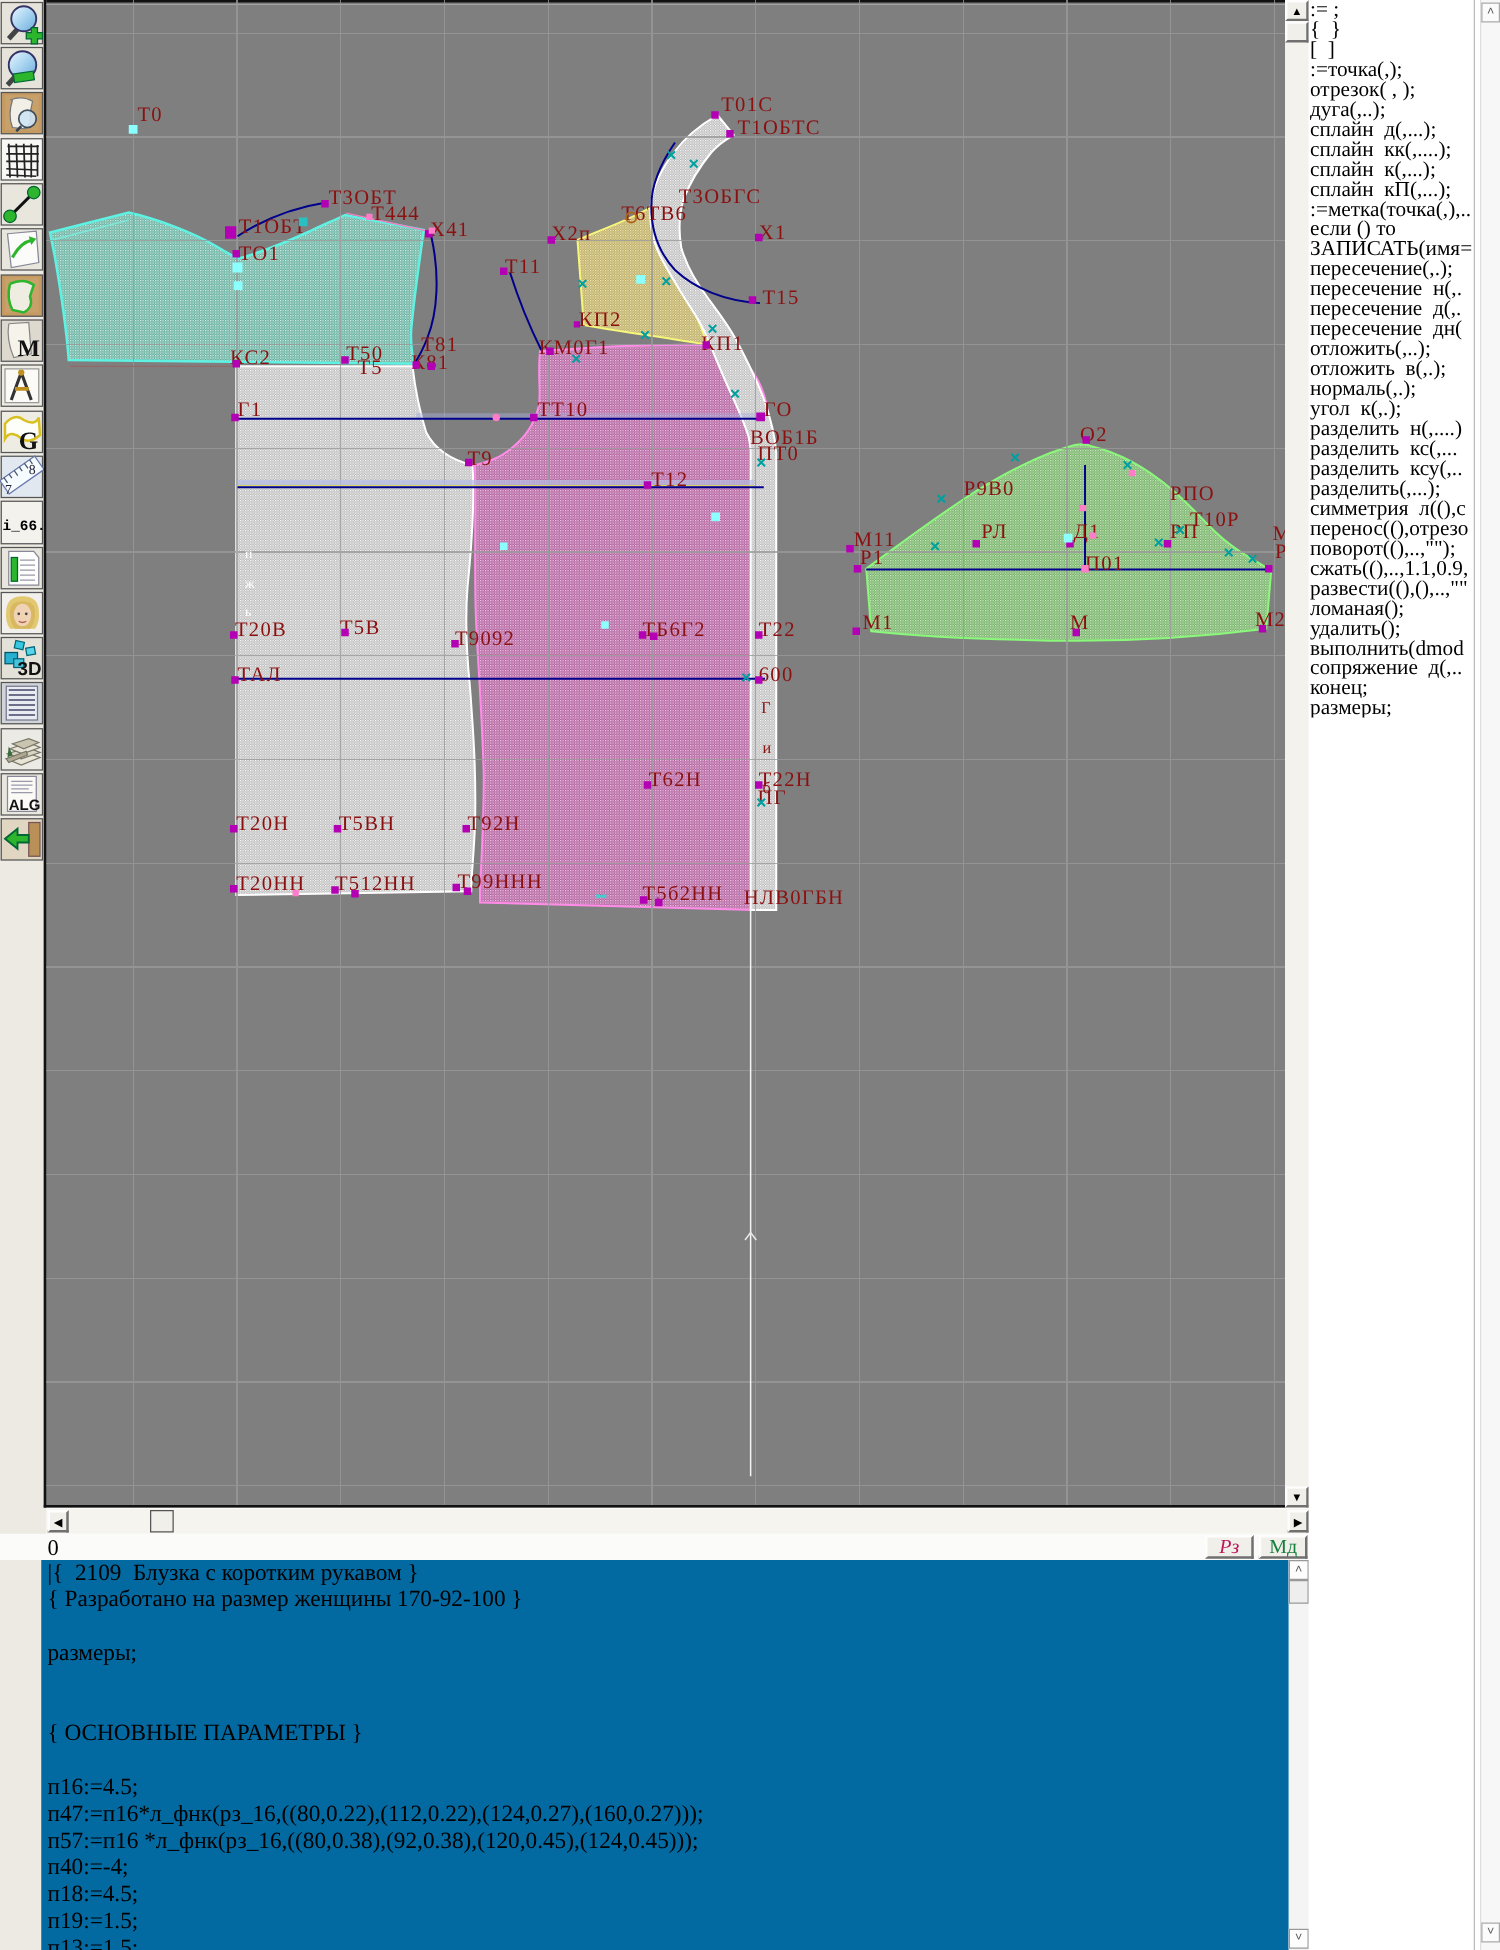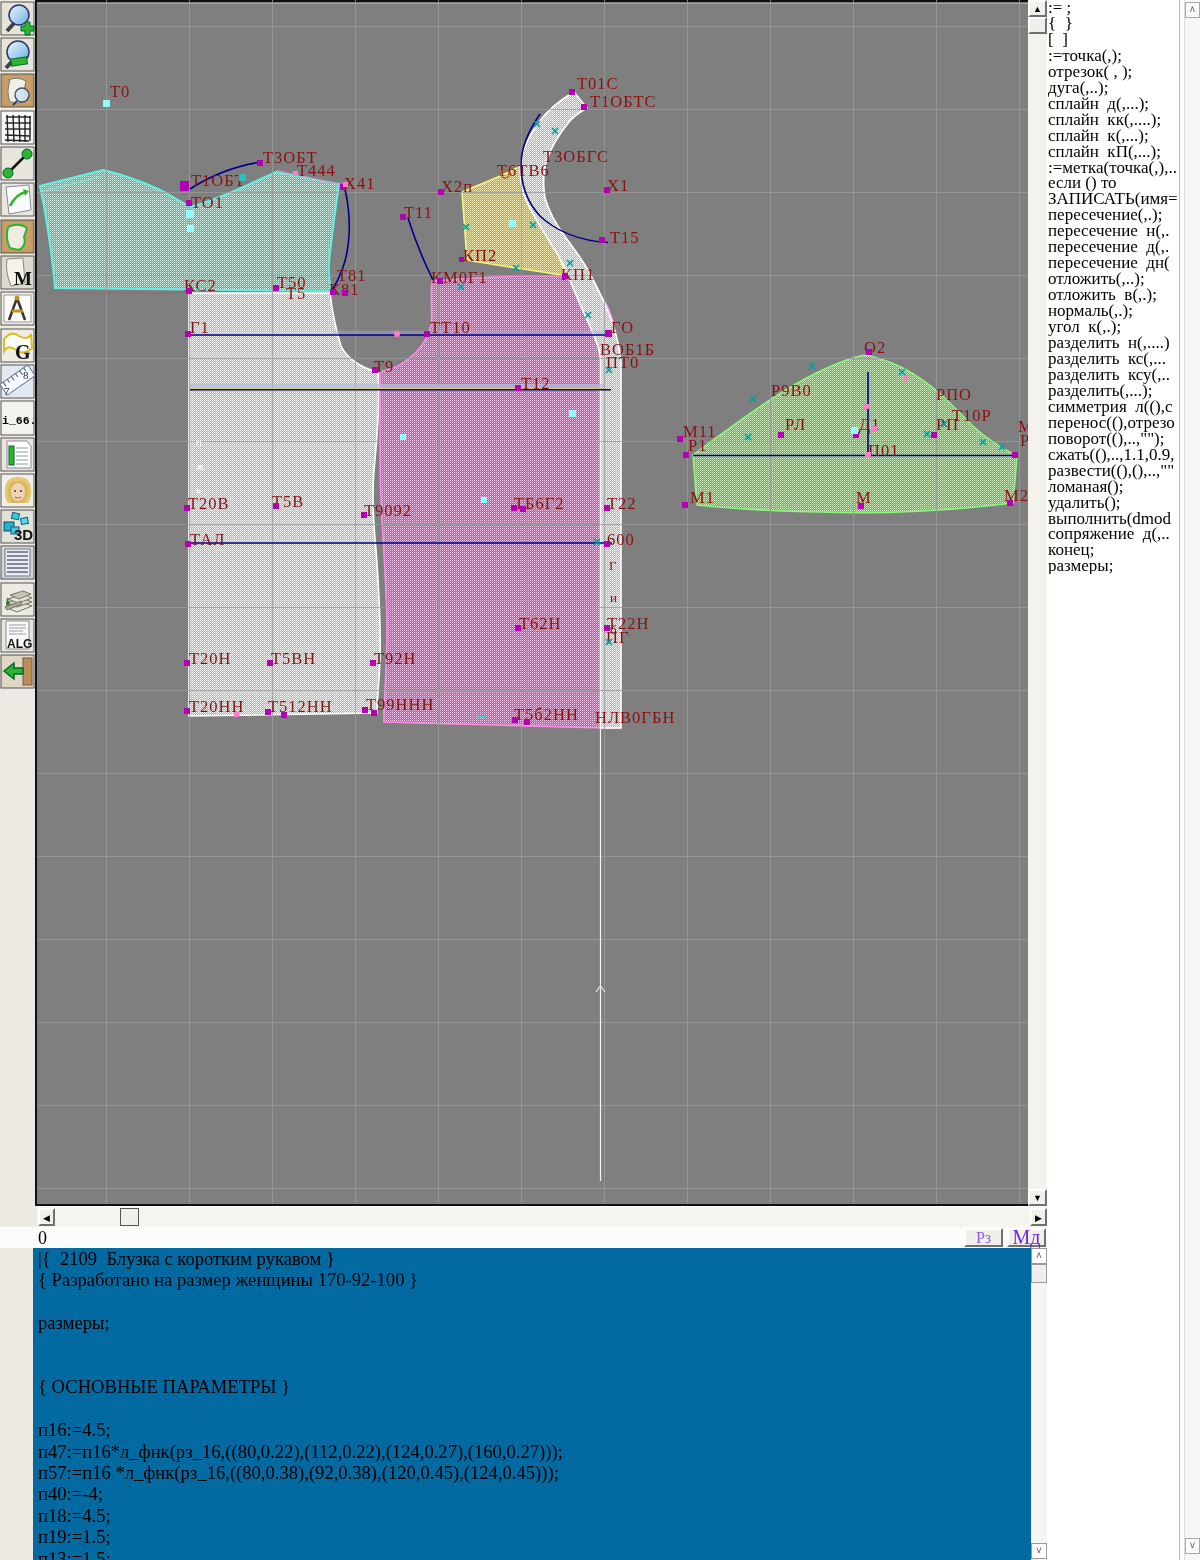--- a/index.html
+++ b/index.html
@@ -510,23 +510,23 @@
 
   <div class="abs" style="left:83px;top:1px;width:19px;height:18px;background:#f1efe9;border:1px solid #555;box-sizing:border-box;"></div>
 
   <div class="abs btn3d" style="left:993px;top:1px;width:17px;height:18px;font-size:9px;text-align:center;line-height:16px;color:#000;">▶</div>
 </div>
 
 <div class="abs" style="left:0;top:1227px;width:1047px;height:21px;background:#fbfbf9;">
 
   <div class="abs serif" style="left:38px;top:1px;font-size:18px;color:#000;">0</div>
 
-  <div class="abs btn3d serif" style="left:964px;top:1px;width:39px;height:19px;font-size:16px;text-align:center;line-height:15px;color:#8b5cf6;">Рз</div>
-
-  <div class="abs btn3d serif" style="left:1007px;top:1px;width:39px;height:19px;font-size:20px;text-align:center;line-height:15px;color:#6d28d9;">Мд</div>
+  <div class="abs btn3d serif" style="left:964px;top:1px;width:39px;height:19px;font-size:16px;text-align:center;line-height:15px;color:#be185d;font-style:italic;">Рз</div>
+
+  <div class="abs btn3d serif" style="left:1007px;top:1px;width:39px;height:19px;font-size:16px;text-align:center;line-height:15px;color:#15803d;">Мд</div>
 </div>
 
 <div class="abs" style="left:33px;top:1248px;width:998px;height:312px;background:#0369a1;overflow:hidden;">
 
   <pre class="serif" style="margin:0;position:absolute;left:5px;top:0px;font-size:18.6px;line-height:21.4px;color:#000;font-family:'Liberation Serif',serif;">|{  2109  Блузка с коротким рукавом }
 { Разработано на размер женщины 170-92-100 }
 
 размеры;
 
 

